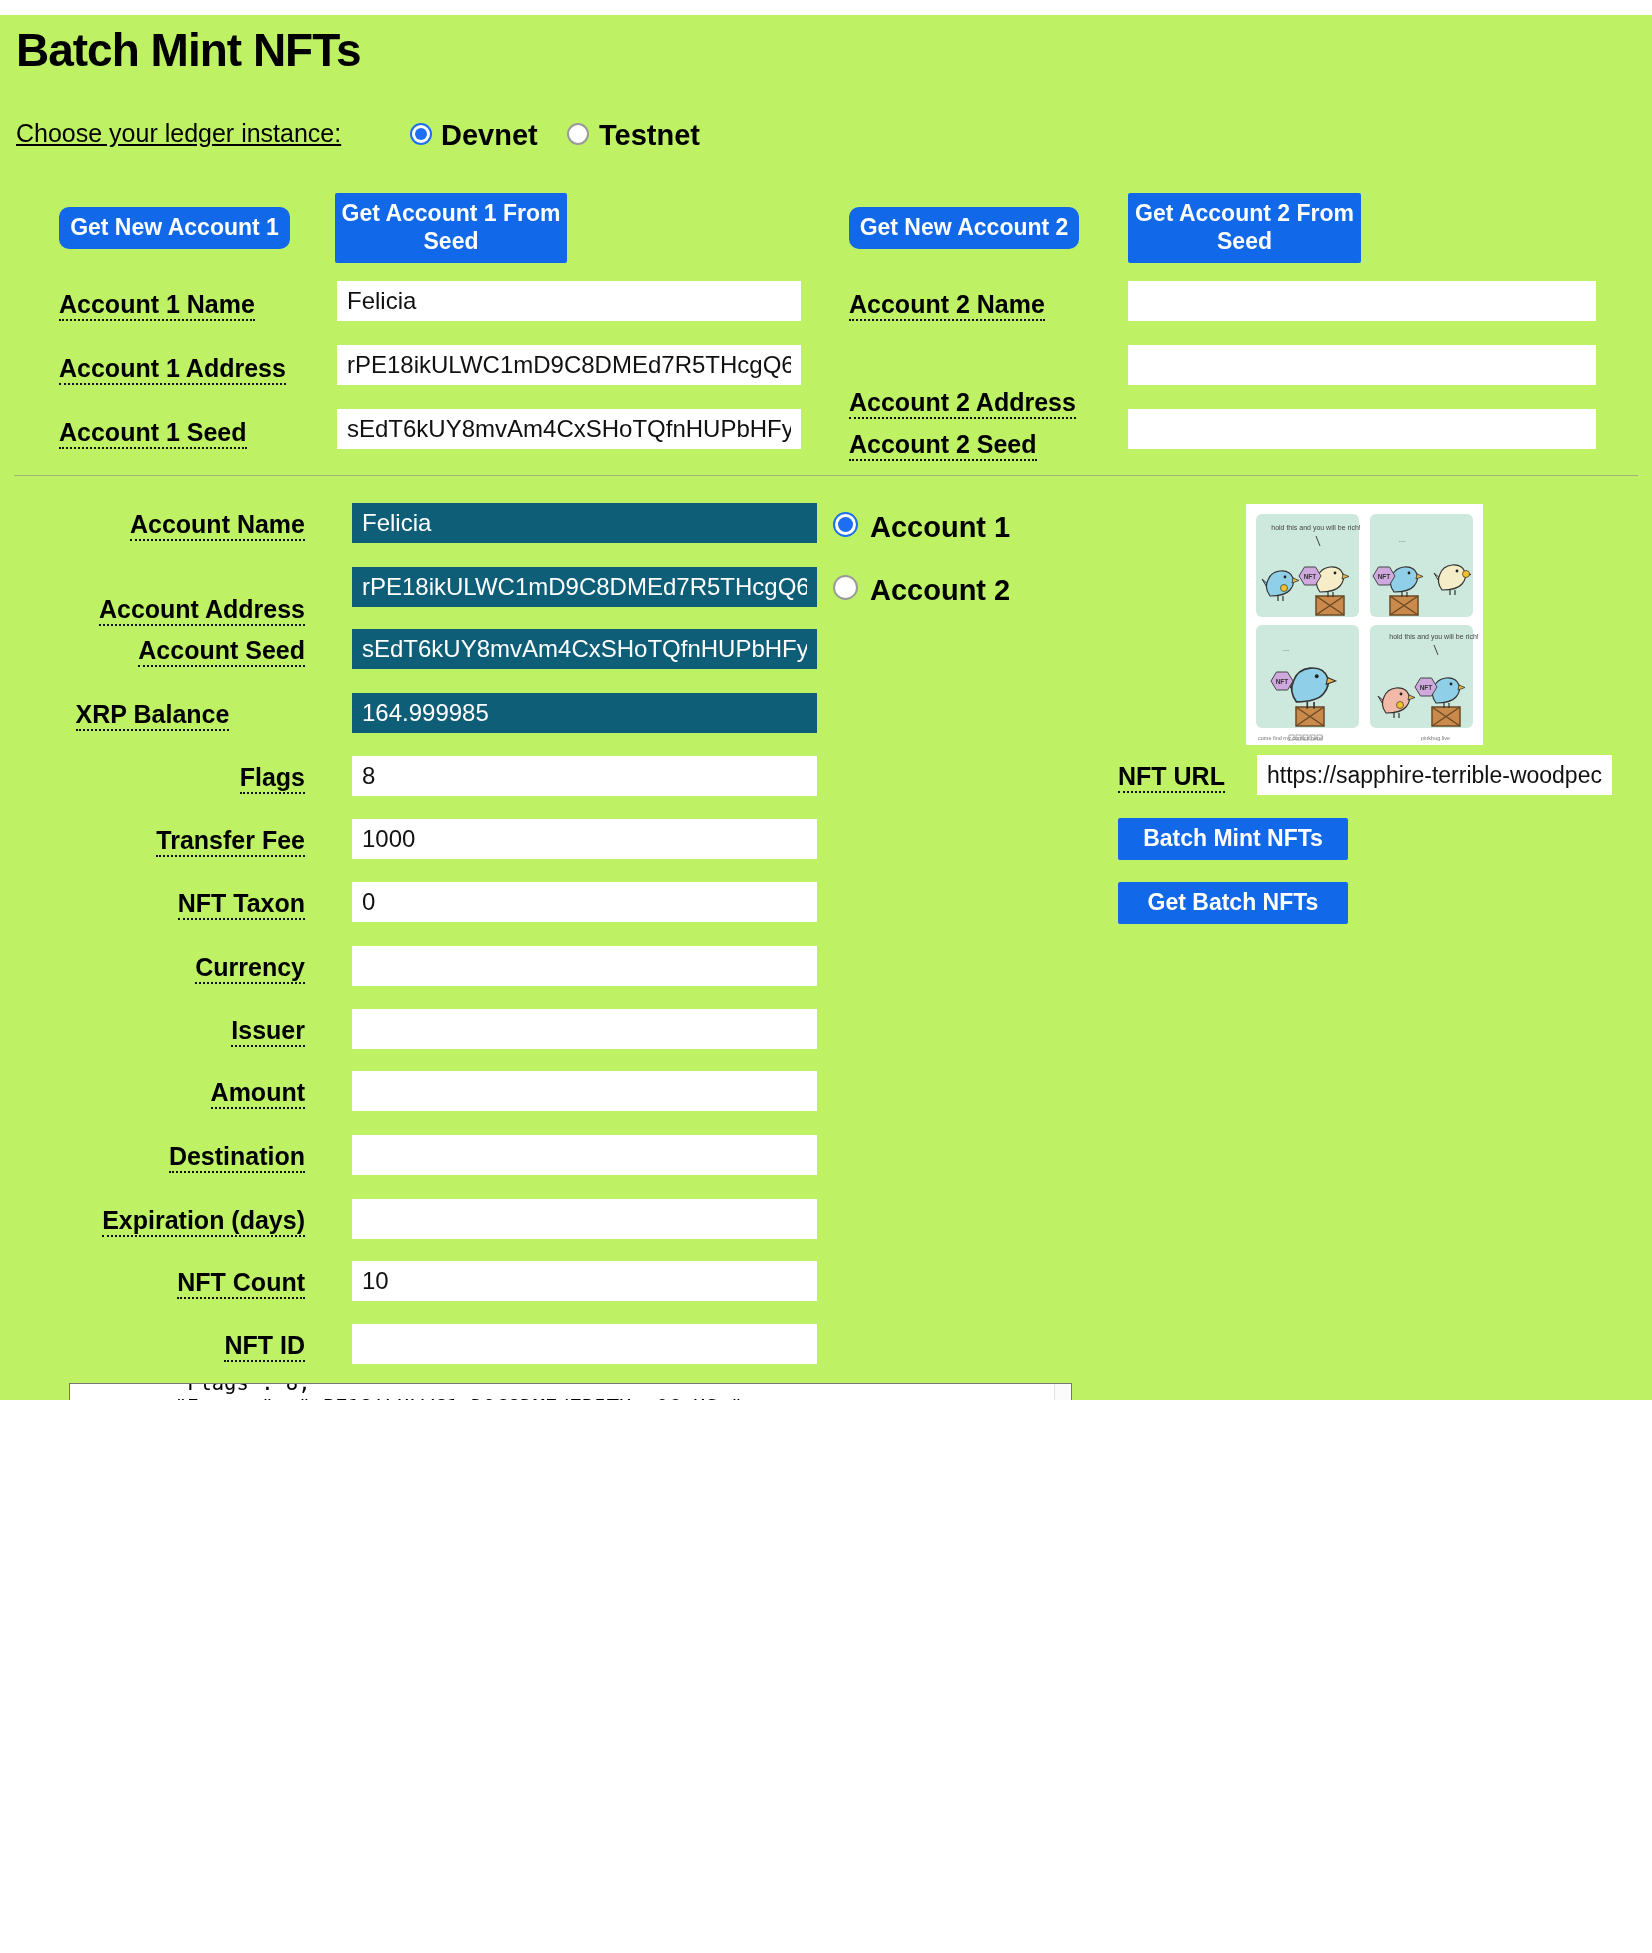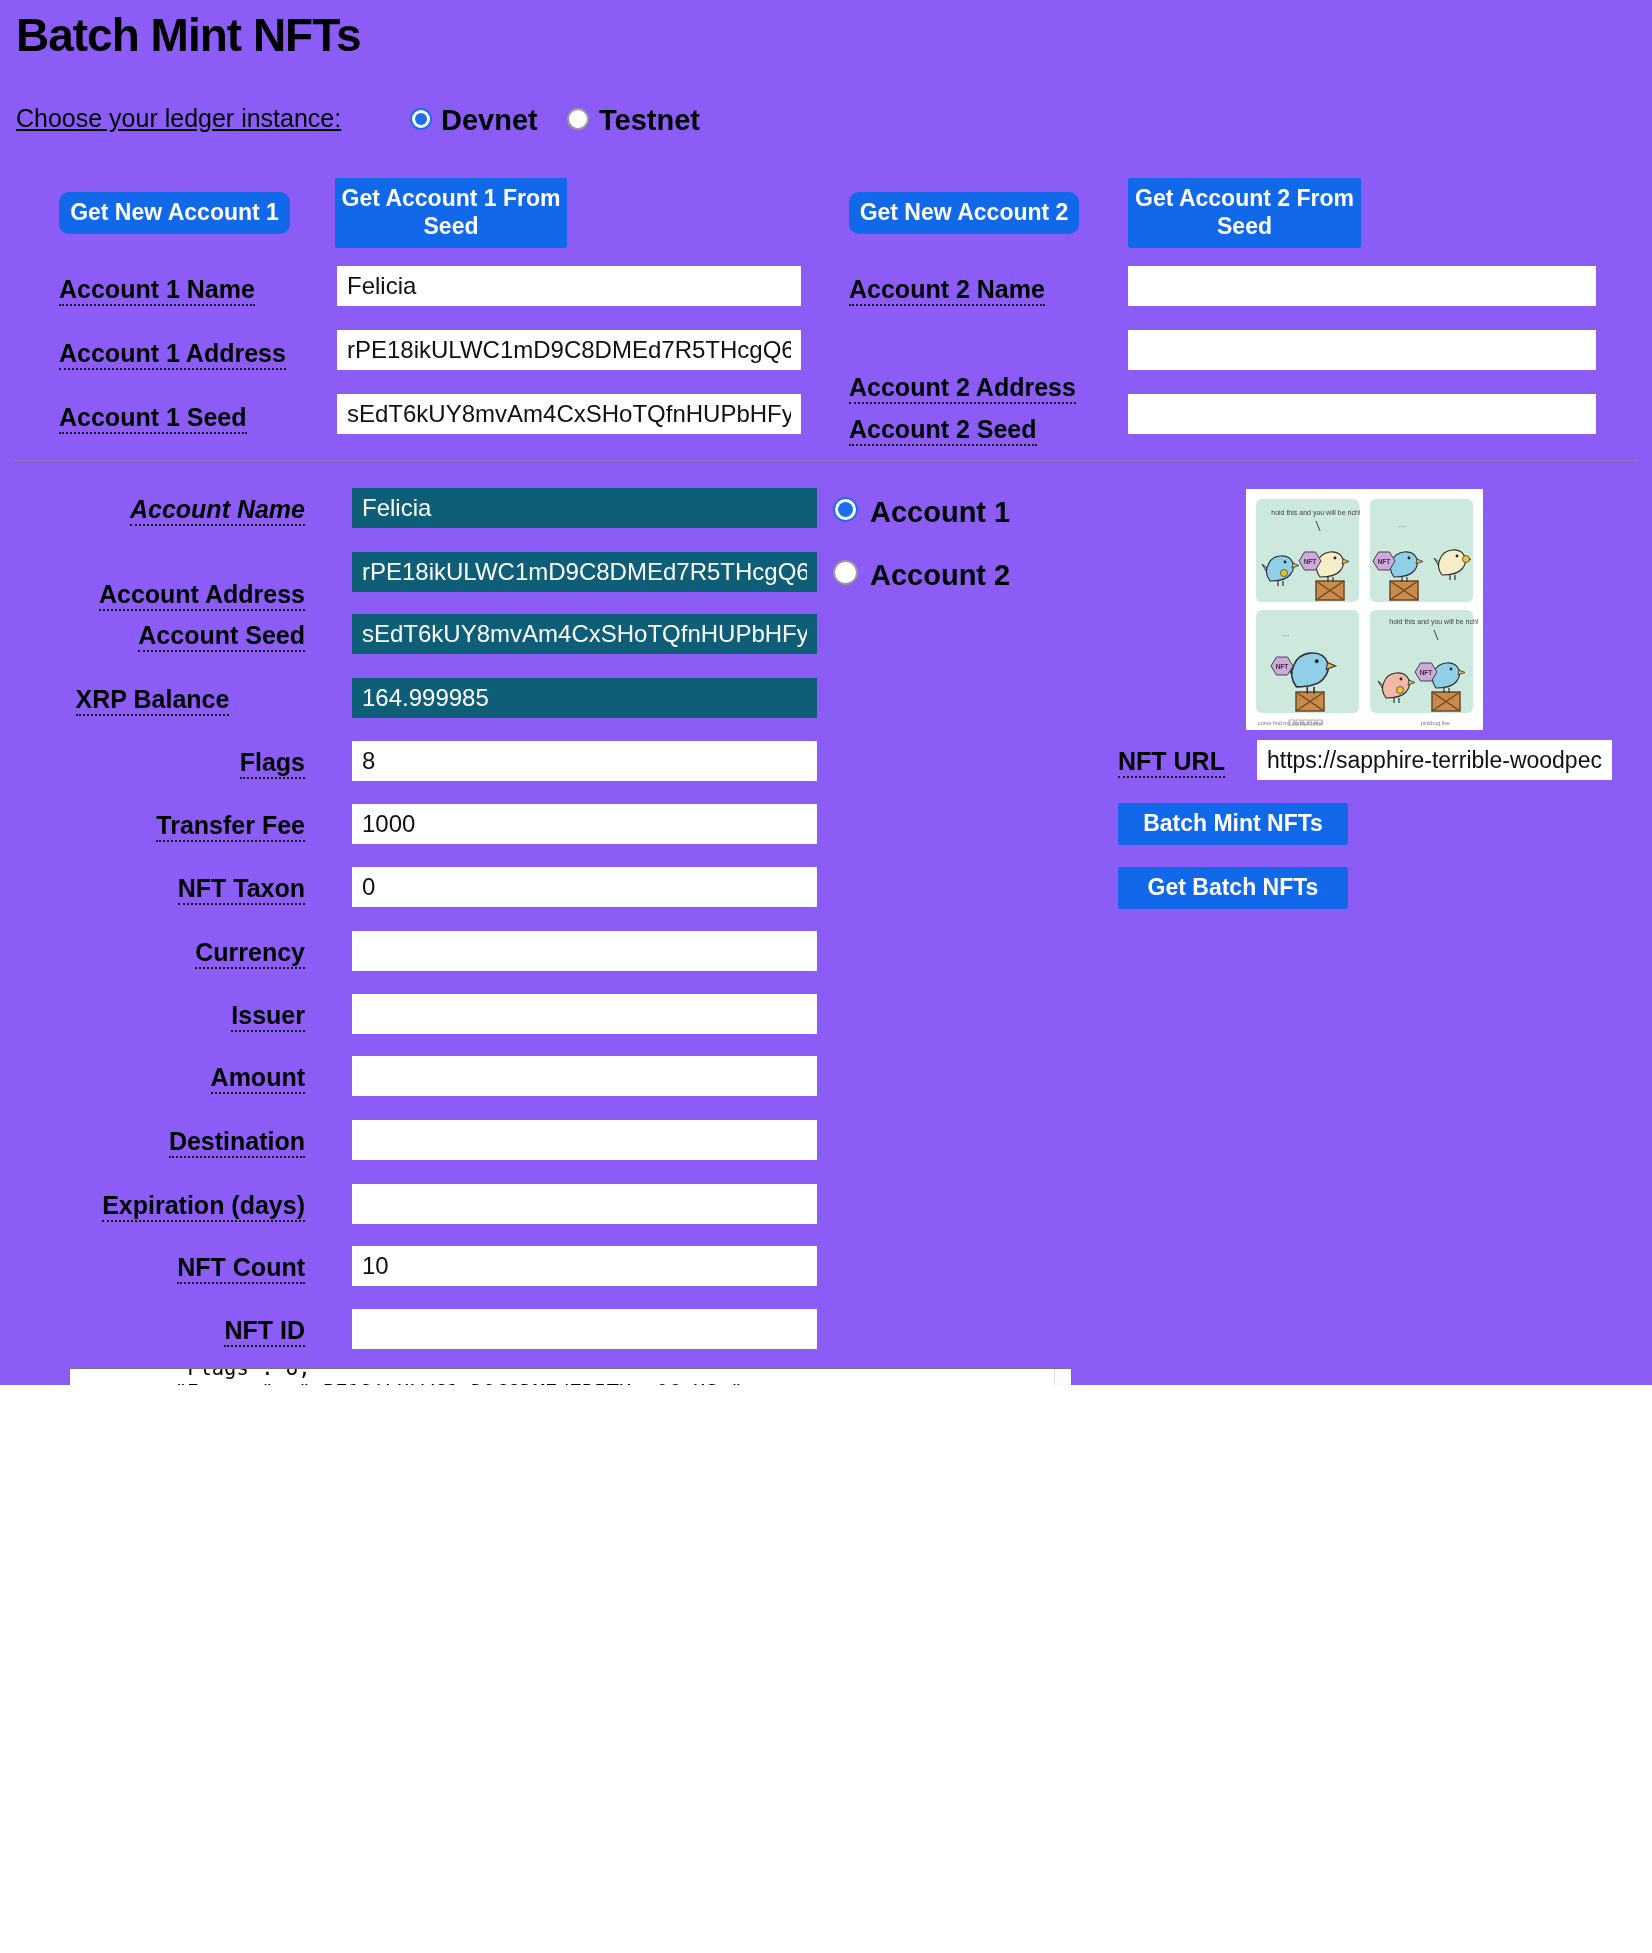--- a/index.html
+++ b/index.html
@@ -1,18 +1,18 @@
 <!DOCTYPE html>
 <html><head>
 <meta charset="utf-8">
 <style>
   * { margin:0; padding:0; box-sizing:border-box; }
   html,body { background:#ffffff; }
   body { font-family:"Liberation Sans", sans-serif; width:1652px; height:1953px; position:relative; }
-  .app { position:absolute; left:0; top:0; width:1652px; height:1385px; background:#8b5cf6; overflow:hidden; }
+  .app { position:absolute; left:0; top:15px; width:1652px; height:1385px; background:#bef264; overflow:hidden; }
 
   .abs { position:absolute; }
   .page-title { left:16px; top:8px; font-size:46px; font-weight:700; letter-spacing:-1px; color:#000; }
 
   .ledger-label { left:16px; top:104px; font-size:25px; color:#000; text-decoration:underline; }
   .radio { width:22px; height:22px; border-radius:50%; background:#fff; border:2px solid #9a9a9a; }
   .radio.selected { border:2px solid #1d6ef0; }
   .radio.selected::after { content:""; position:absolute; left:3px; top:3px; right:3px; bottom:3px; background:#1d6ef0; border-radius:50%; }
   .radio.big { width:25px; height:25px; }
   .radio.big.selected::after { left:3px; top:3px; right:3px; bottom:3px; }
@@ -73,21 +73,21 @@
 
   <div class="abs lbl" style="left:849px; top:275px;"><span>Account 2 Name</span></div>
   <input class="abs field" style="left: 1128px; top: 266px; width: 468px; height: 40px;" value="">
   <div class="abs lbl" style="left:849px; top:339px;margin-top:34px;"><span>Account 2 Address</span></div>
   <input class="abs field" style="left: 1128px; top: 330px; width: 468px; height: 40px;" value="">
   <div class="abs lbl" style="left:849px; top:403px;margin-top:12px;"><span>Account 2 Seed</span></div>
   <input class="abs field" style="left: 1128px; top: 394px; width: 468px; height: 40px;" value="">
 
   <div class="abs hr"></div>
 
-  <div class="abs lbl lbl-right" style="left:0; top:495px;font-style:italic;"><span>Account Name</span></div>
+  <div class="abs lbl lbl-right" style="left:0; top:495px;"><span>Account Name</span></div>
   <input class="abs field teal" style="left: 352px; top: 488px; width: 465px; height: 40px;" value="Felicia">
   <div class="abs lbl lbl-right" style="left:0; top:559px;margin-top:21px;"><span>Account Address</span></div>
   <input class="abs field teal" style="left: 352px; top: 552px; width: 465px; height: 40px;" value="rPE18ikULWC1mD9C8DMEd7R5THcgQ6mHSx">
   <div class="abs lbl lbl-right" style="left:0; top:621px;"><span>Account Seed</span></div>
   <input class="abs field teal" style="left: 352px; top: 614px; width: 465px; height: 40px;" value="sEdT6kUY8mvAm4CxSHoTQfnHUPbHFyX">
   <div class="abs lbl lbl-right" style="left:0; top:685px;text-align:center;"><span>XRP Balance</span></div>
   <input class="abs field teal" style="left: 352px; top: 678px; width: 465px; height: 40px;" value="164.999985">
   <div class="abs lbl lbl-right" style="left:0; top:748px;"><span>Flags</span></div>
   <input class="abs field" style="left: 352px; top: 741px; width: 465px; height: 40px;" value="8">
   <div class="abs lbl lbl-right" style="left:0; top:811px;"><span>Transfer Fee</span></div>

